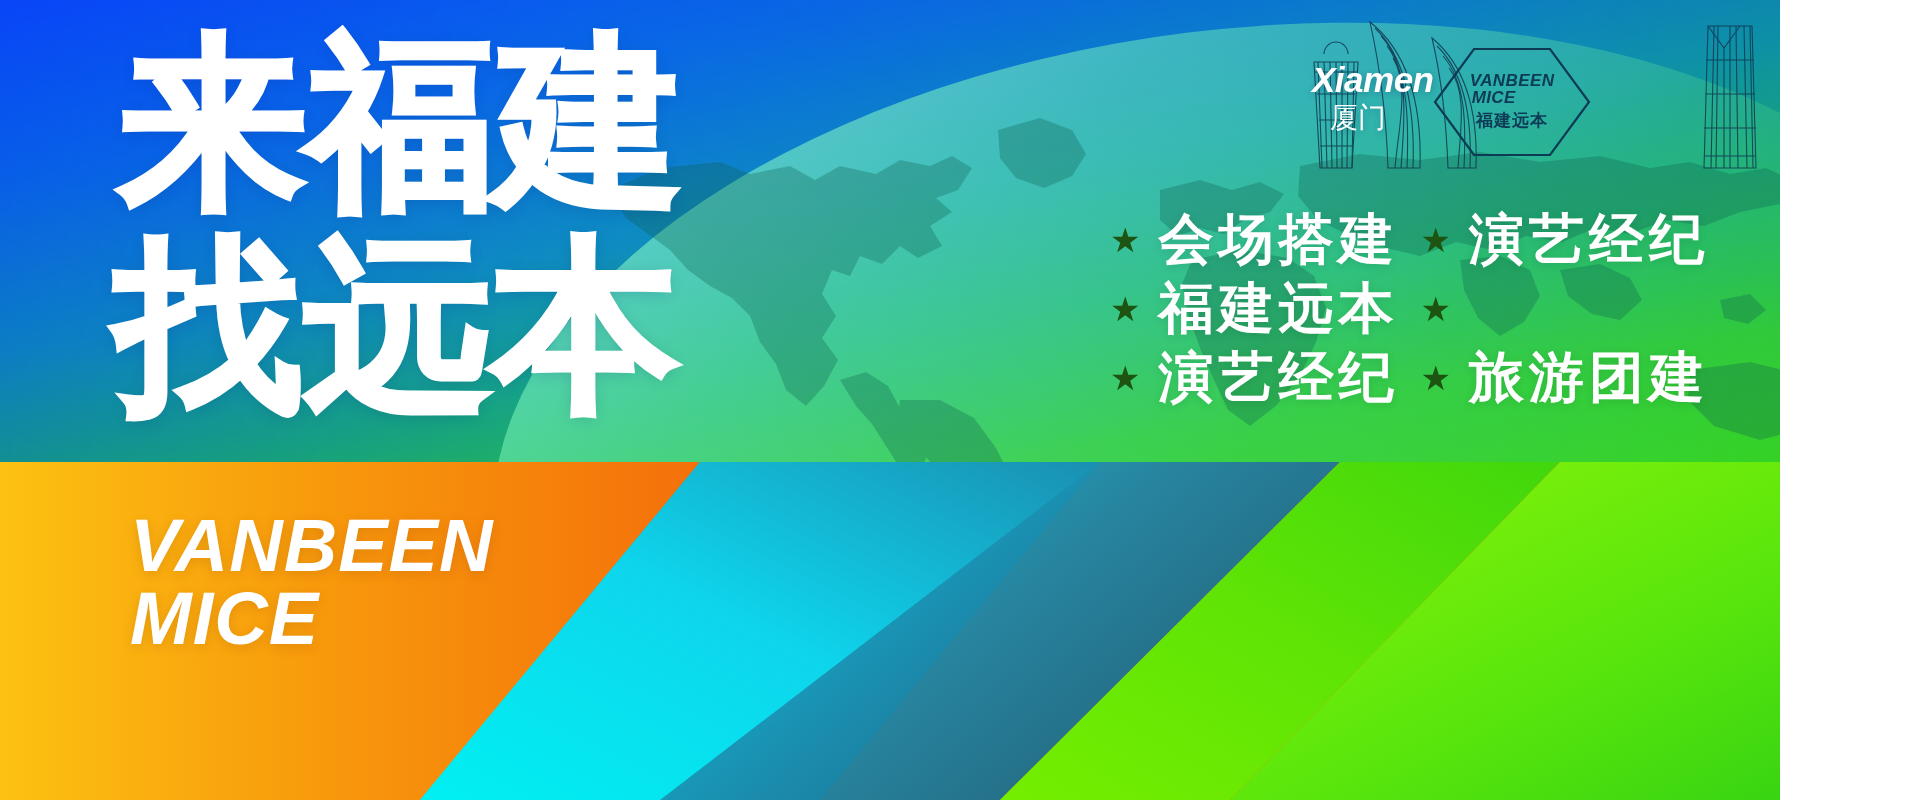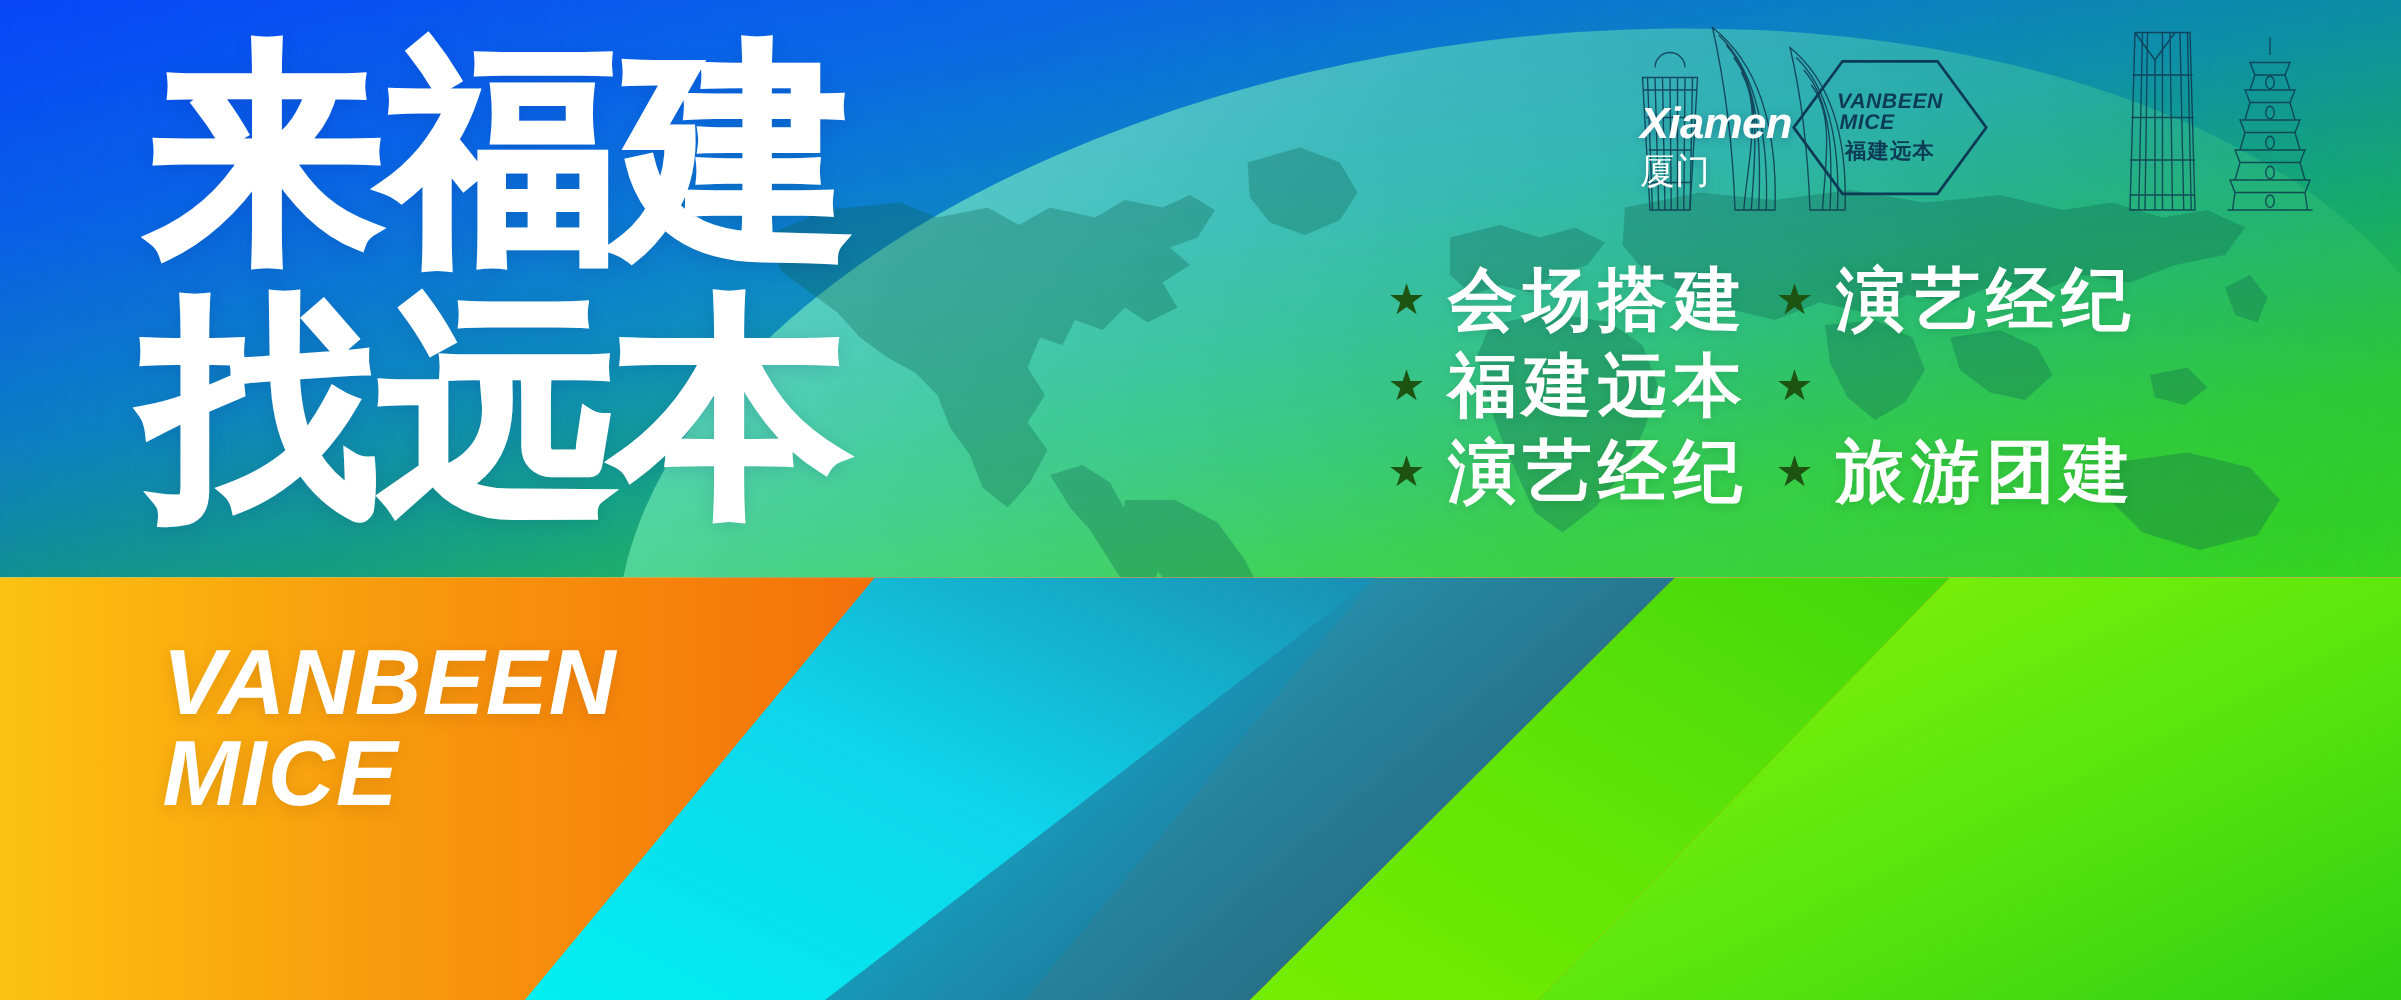--- a/index.html
+++ b/index.html
@@ -1,20 +1,20 @@
 <!DOCTYPE html>
 <html lang="zh"><head>
 <meta charset="utf-8">
 <title>VANBEEN MICE Banner</title>
 <style>
   html,body{margin:0;padding:0;background:#fff;}
   *{box-sizing:border-box;}
   #banner{
     position:relative;
-    width:1921px;height:800px;
+    width:1780px;height:800px;
     overflow:hidden;
     font-family:"Liberation Sans","DejaVu Sans",sans-serif;
   }
 
   
   .stage{
     position:absolute;left:0;top:0;width:1921px;height:462px;
     overflow:hidden;
     background:linear-gradient(170deg,#0a52f7 0%,#0a6fe8 22%,#0f93c4 44%,#19ae84 62%,#2ec83f 80%,#3bd724 100%);
   }
@@ -66,22 +66,22 @@
   .towers{position:absolute;inset:0;}
   .towers svg{width:100%;height:100%;display:block;}
   .city{
     position:absolute;
     color:#fff;
     font-style:italic;font-weight:900;
     text-shadow:0 2px 7px rgba(0,40,90,.30);
   }
   .city .en{display:block;font-size:35px;letter-spacing:-.5px;line-height:1;}
   .city .cn{display:block;font-size:28px;font-style:normal;font-weight:400;line-height:1.25;margin-top:3px;
-            font-family:"DejaVu Sans","Liberation Sans",sans-serif;}
-  .city-xiamen{left:12px;top:73px;}
+            font-family:"DejaVu Sans","Liberation Sans",sans-serif;margin-left:18px;}
+  .city-xiamen{left:12px;top:54px;}
   .city-fuzhou{left:288px;top:70px;}
 
   .hexlogo{position:absolute;left:132px;top:38px;width:160px;height:112px;}
   .hexlogo svg{position:absolute;inset:0;width:100%;height:100%;}
   .hexlogo .txt{
     position:absolute;inset:0;
     display:flex;flex-direction:column;align-items:center;justify-content:center;
     color:#0d3a55;
   }
   .hexlogo .brand{

